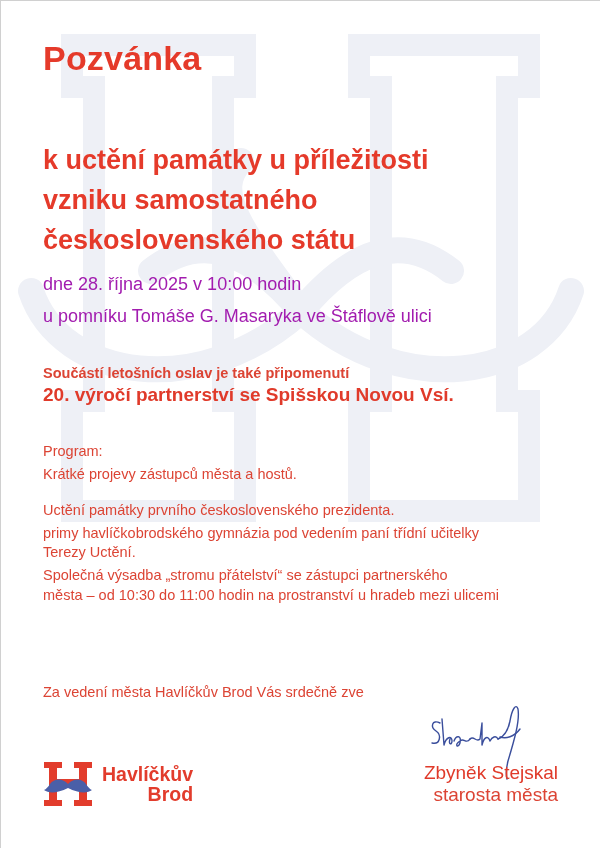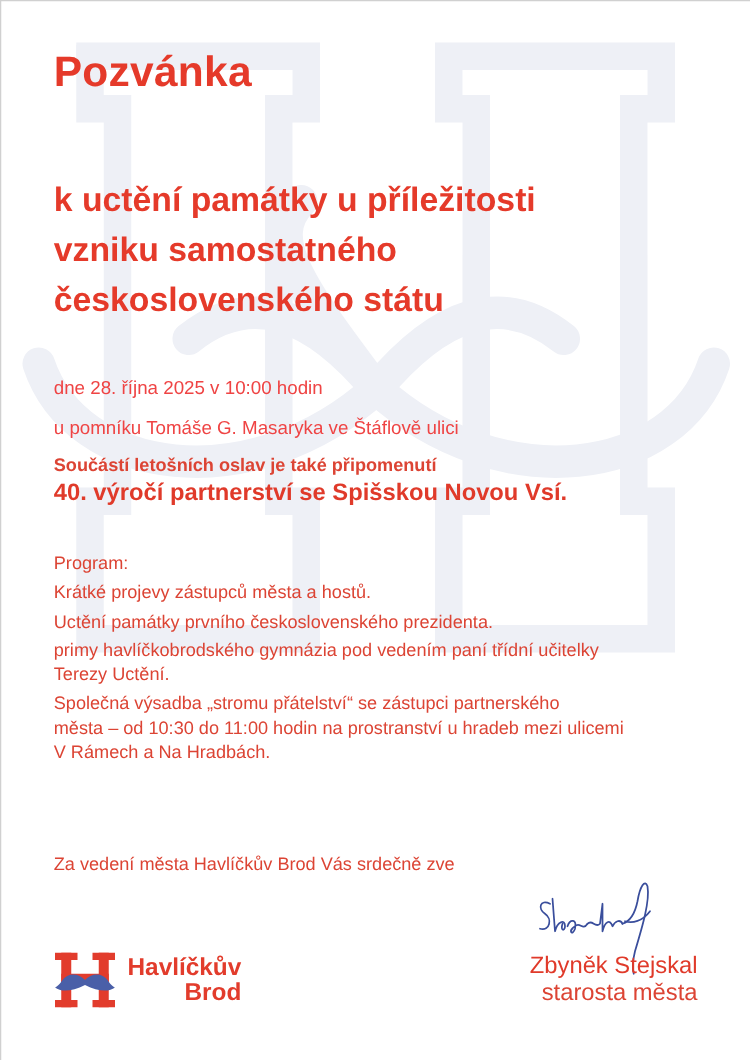--- a/index.html
+++ b/index.html
@@ -14,21 +14,21 @@
   .content { position: absolute; left: 42px; top: 0; width: 530px; z-index: 1; }
   .title {
     position: absolute; top: 38px; left: 0; margin: 0;
     font-size: 34px; font-weight: bold; color: #e53a2a; letter-spacing: 0.2px;
   }
   .subtitle {
     position: absolute; top: 139px; left: 0; margin: 0;
     font-size: 27px; font-weight: bold; color: #e53a2a; line-height: 40px;
   }
   .event-line {
-    position: absolute; left: 0; font-size: 15px; color: #ef4444; white-space: nowrap; margin-top: 28px;
+    position: absolute; left: 0; font-size: 18px; color: #a21caf; white-space: nowrap;
   }
   .celebration-intro { position: absolute; top: 364px; left: 0; font-size: 14.5px; color: #dc4434; font-weight: bold; }
   .celebration-highlight { position: absolute; top: 383px; left: 0; font-size: 19px; font-weight: bold; color: #e03a2a; white-space: nowrap; }
   .program { position: absolute; top: 441px; left: 0; font-size: 14.5px; color: #dc4434; line-height: 19.3px; }
   .program div { white-space: nowrap; }
   .invite { position: absolute; top: 683px; left: 0; font-size: 14.5px; color: #dc4434; white-space: nowrap; text-align: right; }
   .logo { position: absolute; left: 43px; top: 761px; display: flex; align-items: center; z-index: 2; text-align: right; }
   .logo-text { margin-left: 10px; font-size: 19.5px; font-weight: bold; color: #e23c2c; line-height: 20px; }
   .signature { position: absolute; left: 425px; top: 700px; z-index: 2; }
   .signer { position: absolute; right: 42px; top: 761px; text-align: right; z-index: 2; }
@@ -65,31 +65,30 @@
     <h2 class="subtitle">
       <div>k uctění památky u příležitosti</div>
       <div>vzniku samostatného</div>
       <div>československého státu</div>
     </h2>
 
     <div class="event-line" style="top:273px">dne 28. října 2025 v 10:00 hodin</div>
     <div class="event-line" style="top:305px">u pomníku Tomáše G. Masaryka ve Štáflově ulici</div>
 
     <div class="celebration-intro">Součástí letošních oslav je také připomenutí</div>
-    <div class="celebration-highlight">40. výročí partnerství se Spišskou Novou Vsí.</div>
+    <div class="celebration-highlight">20. výročí partnerství se Spišskou Novou Vsí.</div>
 
     <div class="program">
       <div style="margin-bottom:4px">Program:</div>
-      <div style="margin-bottom:4px">Krátké projevy zástupců města a hostů.</div>
+      <div style="margin-bottom:16px">Krátké projevy zástupců města a hostů.</div>
       <div style="margin-bottom:4px">Uctění památky prvního československého prezidenta.</div>
       <div>primy havlíčkobrodského gymnázia pod vedením paní třídní učitelky</div>
       <div style="margin-bottom:4px">Terezy Uctění.</div>
       <div>Společná výsadba „stromu přátelství“ se zástupci partnerského</div>
       <div>města – od 10:30 do 11:00 hodin na prostranství u hradeb mezi ulicemi</div>
-      <div>V Rámech a Na Hradbách.</div>
     </div>
 
     <div class="invite">Za vedení města Havlíčkův Brod Vás srdečně zve</div>
   </div>
 
   <div class="logo">
     <svg width="48" height="44" viewBox="0 0 48 44">
       <g fill="#e23c2c">
         <rect x="0" y="0" width="18" height="6"></rect>
         <rect x="30" y="0" width="18" height="6"></rect>

